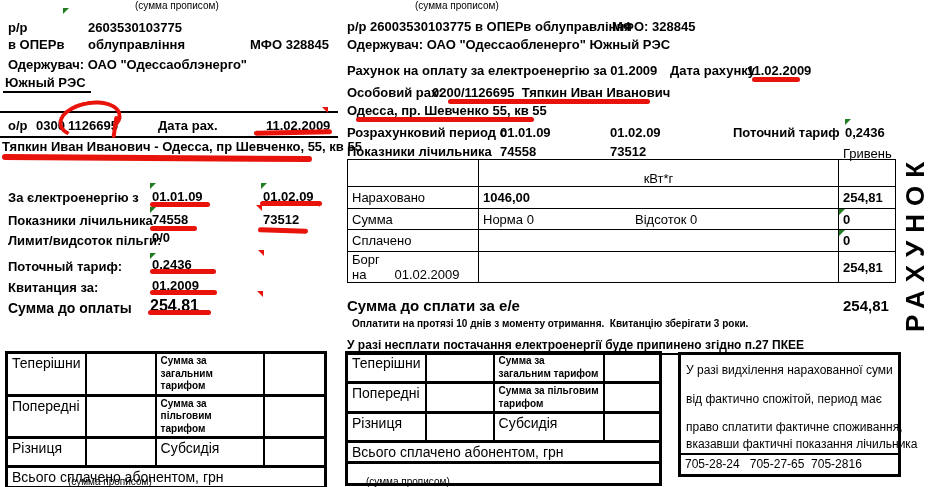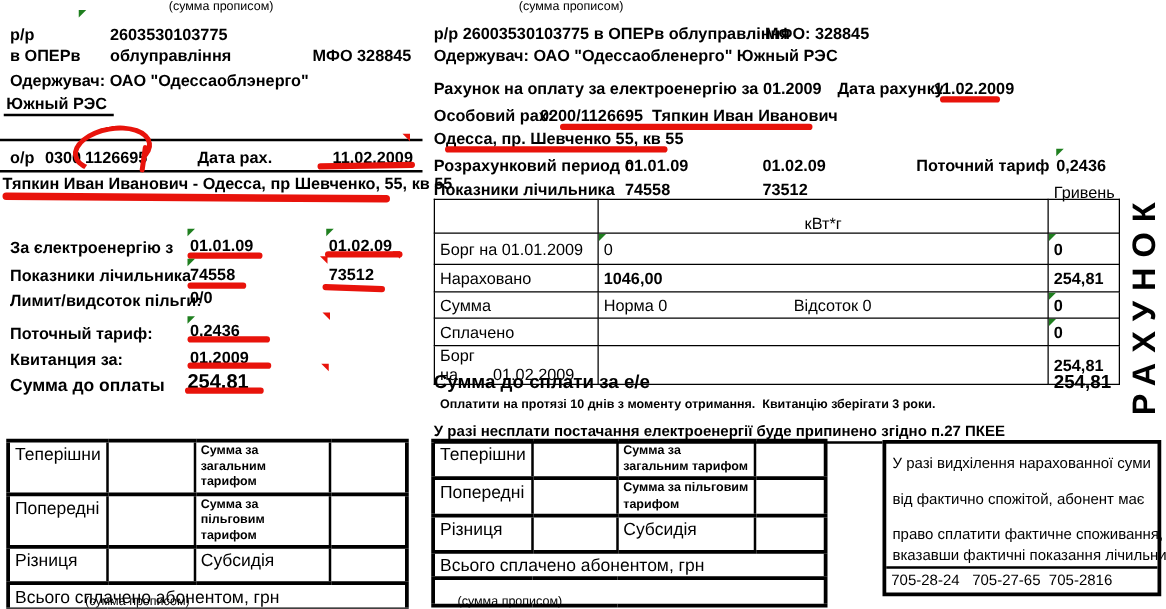--- a/index.html
+++ b/index.html
@@ -19,21 +19,21 @@
                 border-bottom-color:transparent; transform:rotate(-10deg); }
   table { border-collapse:collapse; table-layout:fixed; }
   .calc { position:absolute;border-radius:26px; }
   .calc td { border:1.5px solid #000; font-size:13px; padding:0 4px;
              vertical-align:middle; position:relative; overflow:hidden; }
   .calc .cg { position:absolute; top:0; left:0; }
   .stub { position:absolute; border:3px solid #000; }
   .stub td { border:2px solid #000; border-top-width:3px; border-bottom-width:3px;
              padding:1px 4px; font-size:14px; vertical-align:top; overflow:hidden; }
   .stub td.small { font-size:10px; font-weight:bold; line-height:1.25; }
-  .infobox { position:absolute; border:3px solid #000; background:#fff;margin-left:28px; }
+  .infobox { position:absolute; border:3px solid #000; background:#fff; }
   .infobox .ln { font-size:12px; padding-left:5px; white-space:pre; }
   .vertical { position:absolute; transform:rotate(-90deg); transform-origin:center;
               font-weight:bold; font-size:26px; letter-spacing:8px; text-align:center; }
 </style>
 </head>
 <body>
 
 <div class="page">
 
   <div class="abs f11" style="left:135px;top:0px">(сумма прописом)</div>
@@ -164,25 +164,20 @@
         <col style="width:131px">
         <col style="width:360px">
         <col style="width:57px">
       </colgroup>
     <tbody>
         <tr style="height:27px">
       <td></td>
       <td class="f12" style="text-align:center;vertical-align:bottom">кВт*г</td>
       <td></td>
     </tr>
-    <tr style="height:25px">
-      <td>Борг на 01.01.2009</td>
-      <td><span class="gmark cg"></span><span>0</span></td>
-      <td><span class="gmark cg"></span><span class="b">0</span></td>
-    </tr>
     <tr style="height:22px">
       <td>Нараховано</td>
       <td class="b" style="text-align:left">1046,00</td>
       <td class="b">254,81</td>
     </tr>
     <tr style="height:21px">
       <td>Сумма</td>
       <td><span style="display:inline-block;width:152px">Норма 0</span><span>Відсоток 0</span></td>
       <td><span class="gmark cg"></span><span class="b">0</span></td>
     </tr>
@@ -235,21 +230,21 @@
         </tr>
     <tr style="height:22px">
           <td colspan="4"></td>
         </tr>
   </tbody>
     </table>
   <div class="abs f11" style="left:366px;top:476px">(сумма прописом)</div>
 
   <div class="infobox" style="left:678px;top:352px;width:223px;height:125px">
     <div class="ln" style="margin-top:8px">У разі видхілення нарахованної суми</div>
-    <div class="ln" style="margin-top:15px">від фактично спожітой, абонент має</div>
+    <div class="ln" style="margin-top:15px">від фактично спожітой, период має</div>
     <div class="ln" style="margin-top:14px">право сплатити фактичне споживання,</div>
     <div class="ln" style="margin-top:3px">вказавши фактичні показання лічильника</div>
     <div class="ln f13" style="position:absolute;left:0;right:0;bottom:0;border-top:2px solid #000;padding:2px 4px 3px">705-28-24   705-27-65  705-2816</div>
   </div>
 
   <div class="vertical" style="left:790px;top:228px;width:250px;height:30px">РАХУНОК</div>
 
 </div>
 
 </body></html>

